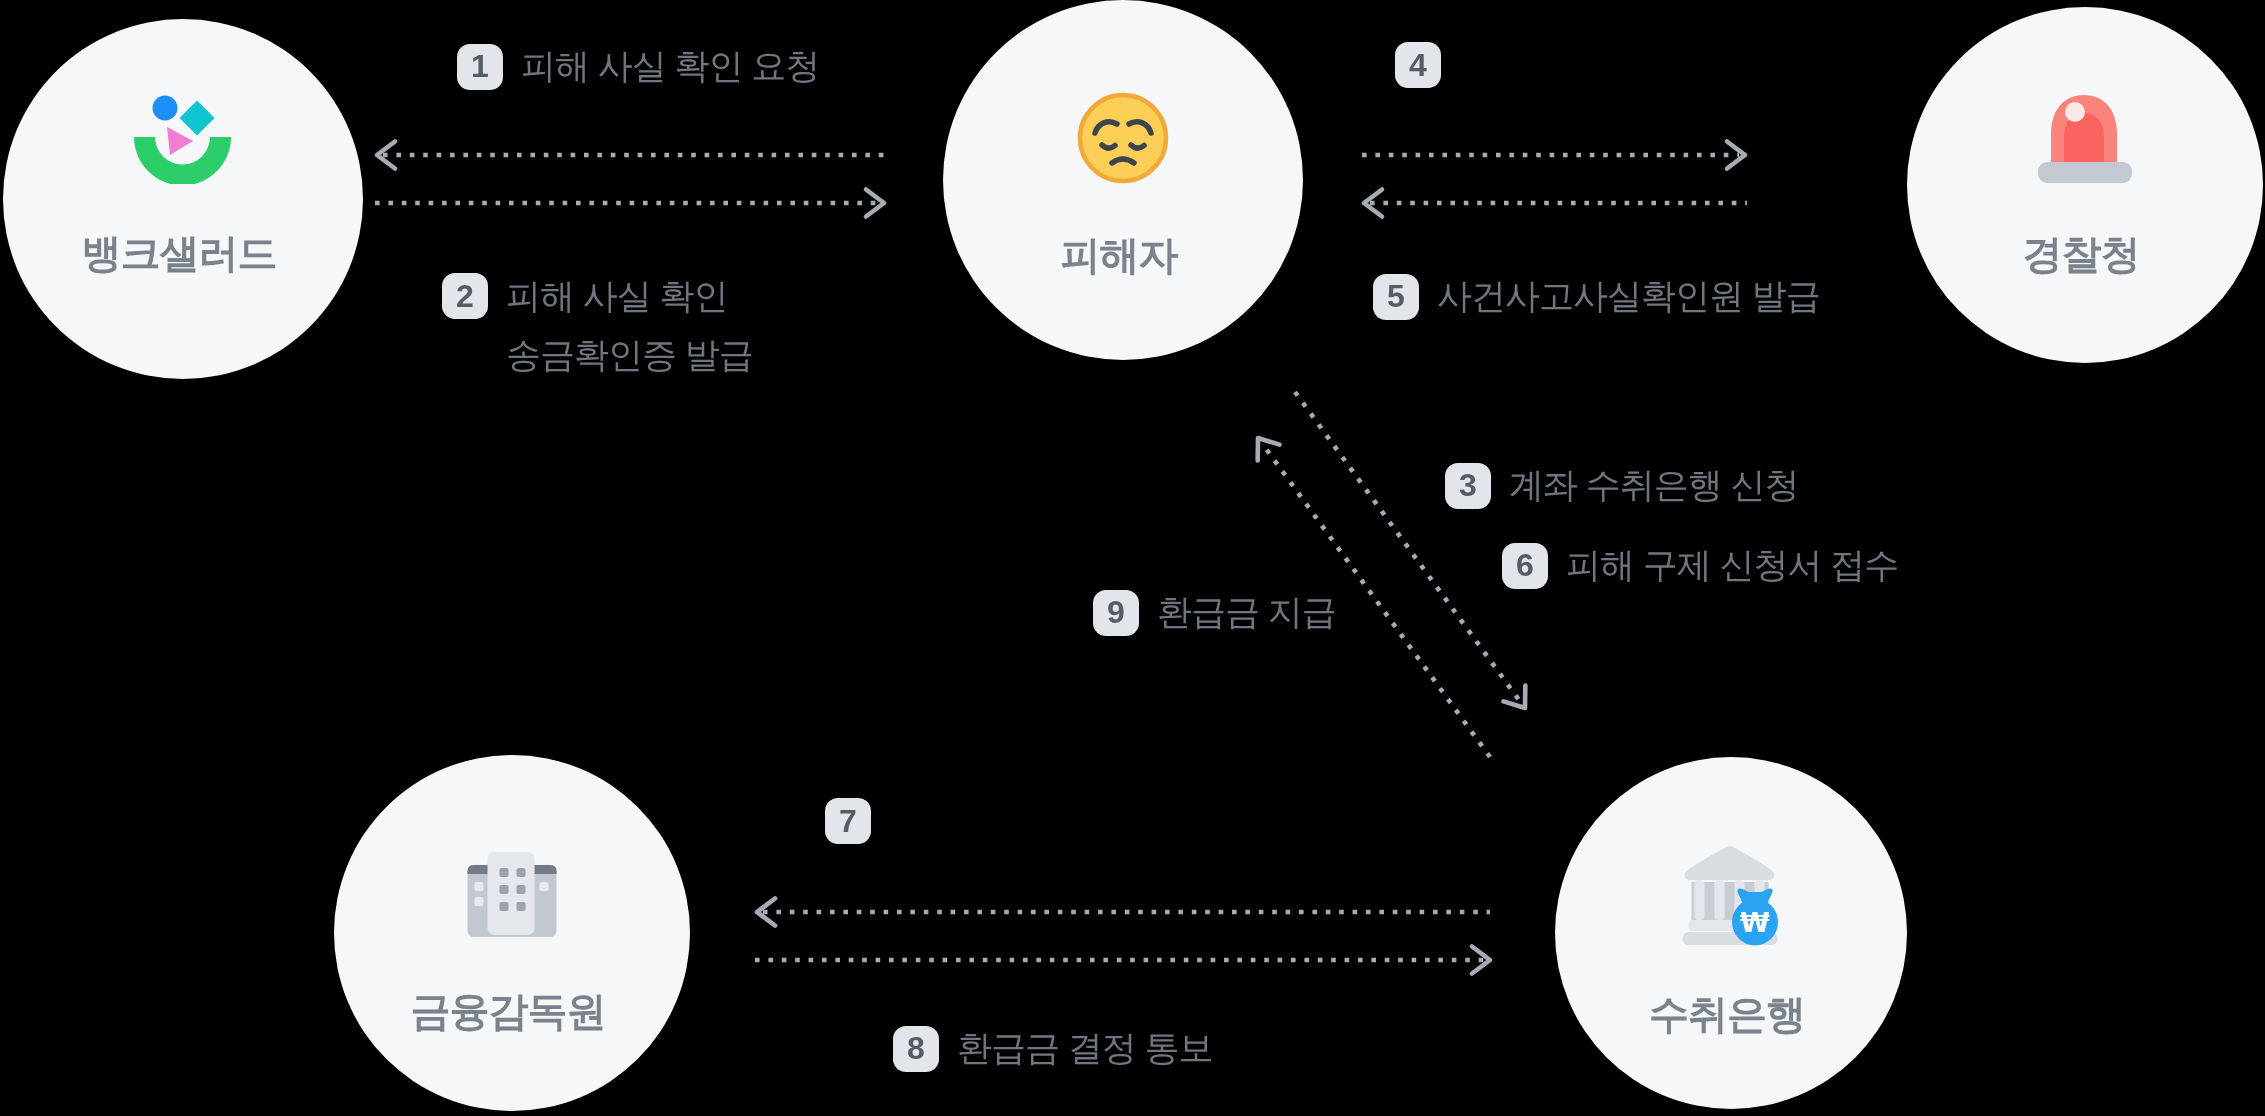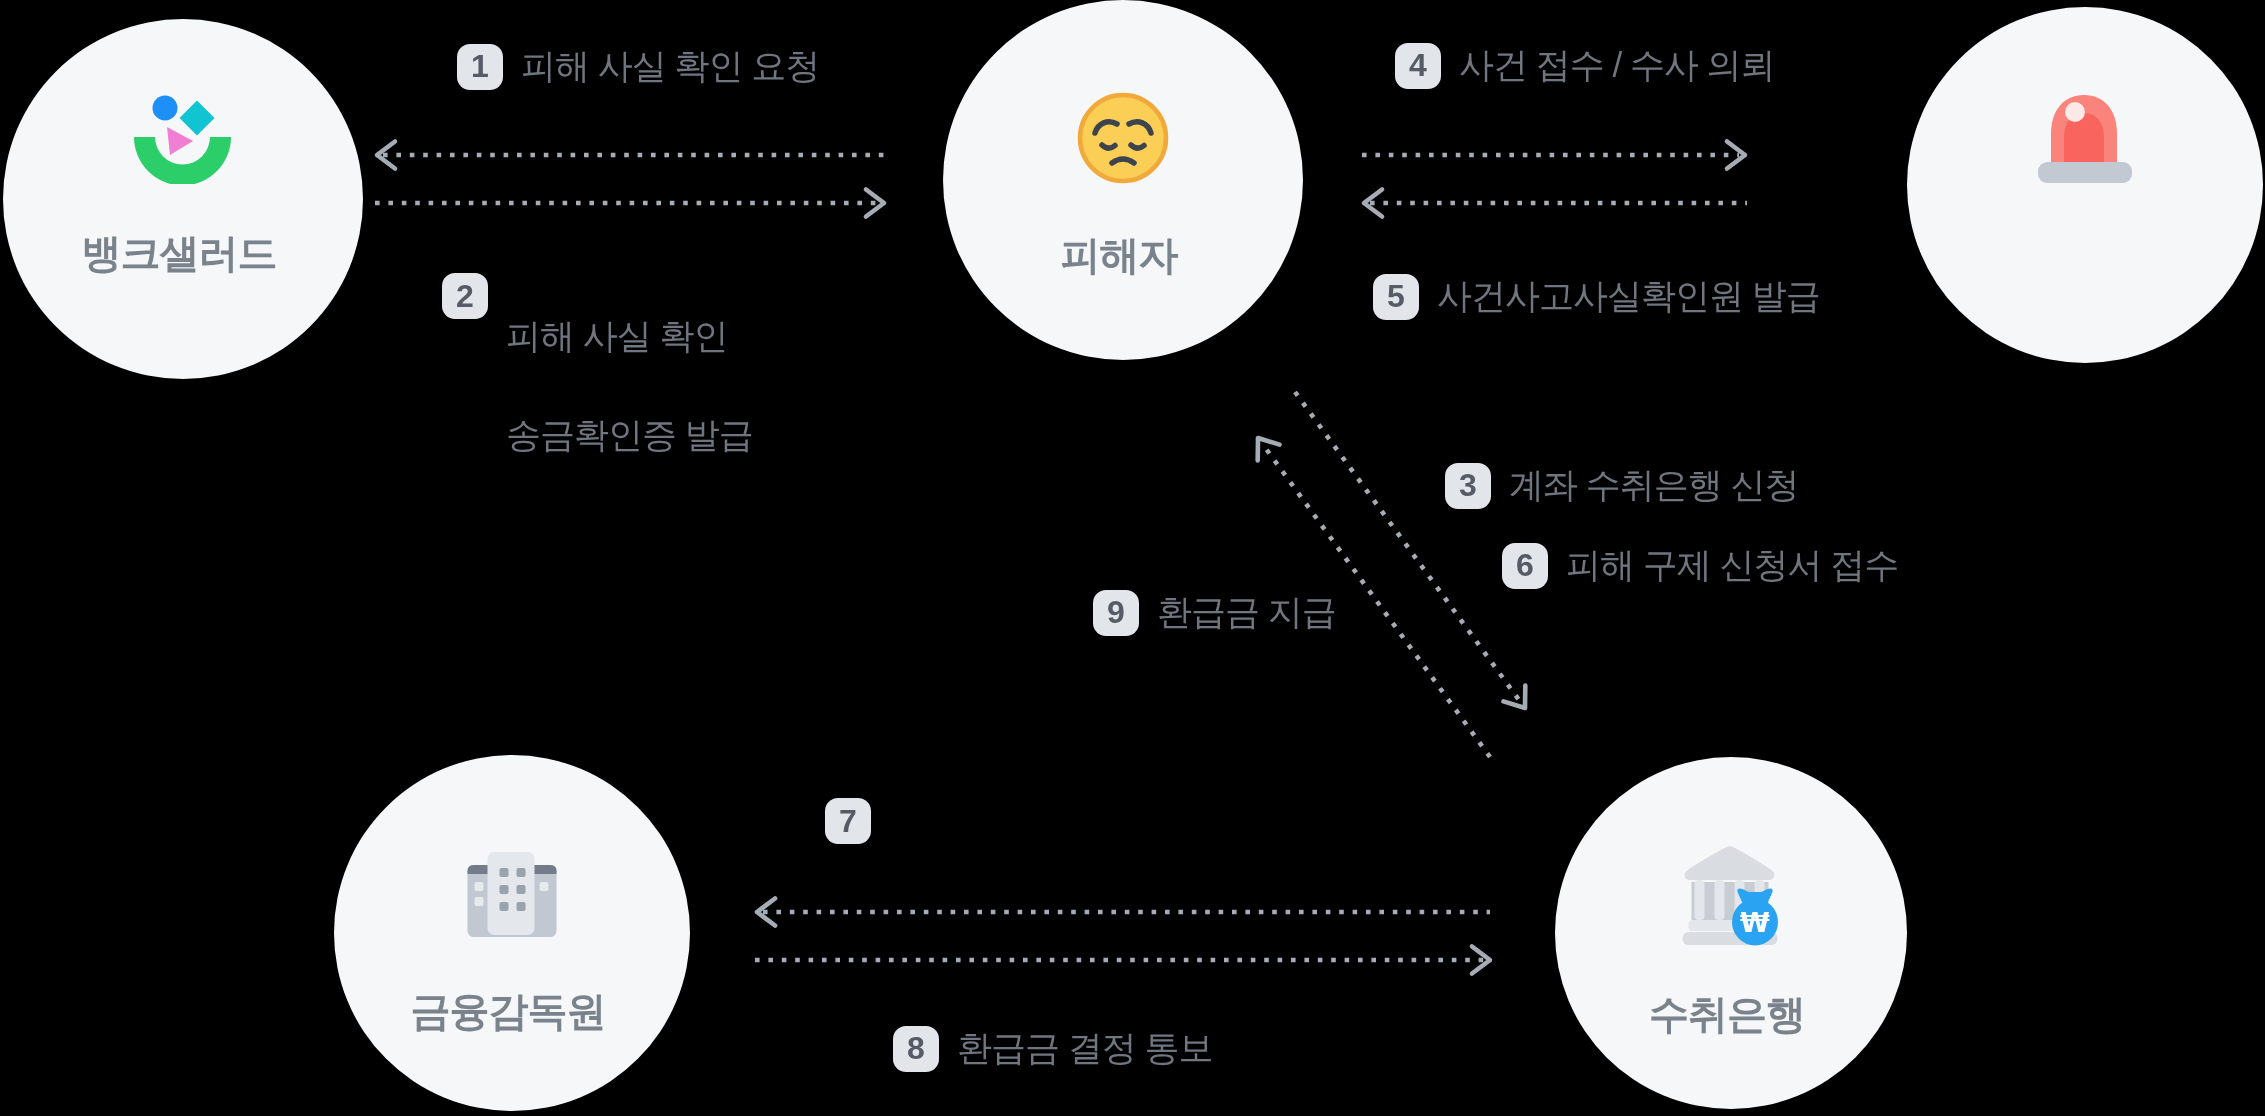--- a/index.html
+++ b/index.html
@@ -20,21 +20,21 @@
   .head{stroke:var(--arrow);stroke-width:4.6;fill:none;stroke-linecap:round;stroke-linejoin:round;}
   .node{position:absolute;border-radius:50%;background:var(--circle_bg);}
   .node-icon{position:absolute;left:50%;transform:translateX(-50%);}
   .node-label{position:absolute;left:0;right:8px;text-align:center;font-size:40px;font-weight:700;color:var(--node_text);letter-spacing:-1px;}
   .flow{position:absolute;display:flex;gap:18px;align-items:center;}
   .flow.two-line{align-items:flex-start;}
   .badge{flex:0 0 auto;width:46px;height:46px;border-radius:13px;background:var(--badge_bg);color:var(--badge_text);
          font-size:32px;font-weight:700;display:flex;align-items:center;justify-content:center;}
   .flow-text{font-size:35px;font-weight:500;color:var(--label_text);white-space:nowrap;letter-spacing:-1px;}
   .flow.two-line .flow-text{margin-top:-7px;}
-  .flow.two-line .line{display:block;line-height:59px;margin-top:40px;}
+  .flow.two-line .line{display:block;line-height:59px;}
   
   .f-logo-blue{fill:var(--logo_blue)} .f-logo-teal{fill:var(--logo_teal)} .f-logo-pink{fill:var(--logo_pink)} .f-logo-green{fill:var(--logo_green)}
   .f-face{fill:var(--emoji_face);stroke:var(--emoji_border);stroke-width:4.5}
   .s-feature{fill:none;stroke:var(--emoji_feature);stroke-width:5.5;stroke-linecap:round}
   .f-siren{fill:var(--siren_red)} .f-siren-in{fill:var(--siren_red_inner)} .f-siren-hl{fill:var(--siren_highlight)} .f-siren-base{fill:var(--siren_base)}
   .f-bmid{fill:var(--bldg_mid)} .f-bdark{fill:var(--bldg_dark)} .f-blight{fill:var(--bldg_light)} .f-bwin{fill:var(--bldg_window)} .f-bwins{fill:var(--bldg_window_side)}
   .f-bank{fill:var(--bank_light)} .f-bankmid{fill:var(--bank_mid)} .f-bankcol{fill:var(--bank_col)} .f-bag{fill:var(--bag_blue)}
   .won{fill:#fff;font-family:"DejaVu Sans","Liberation Sans",sans-serif;font-size:27px;font-weight:700;text-anchor:middle;}
 </style>
 </head>
@@ -83,20 +83,21 @@
     <div class="node-label" style="top:228px;">피해자</div>
   </div>
 
   <div class="node" style="left:1907px;top:7px;width:356px;height:356px;">
     <svg class="node-icon" style="top:81px;" width="100" height="98" viewBox="0 0 100 98">
       <path class="f-siren" d="M16,79 V46 C16,22 29,7 49,7 C69,7 82,22 82,46 V79 Z"></path>
       <path class="f-siren-in" d="M29,79 V50 C29,34 37,25 49,25 C61,25 69,34 69,50 V79 Z"></path>
       <circle class="f-siren-hl" cx="40" cy="24" r="10"></circle>
       <rect class="f-siren-base" x="3" y="74" width="94" height="21" rx="9"></rect>
     </svg>
+    <div class="node-label" style="top:220px;">경찰청</div>
   </div>
 
   <div class="node" style="left:334px;top:755px;width:356px;height:356px;">
     <svg class="node-icon" style="top:95px;" width="95" height="90" viewBox="0 0 95 90">
       <rect class="f-bmid" x="3" y="15" width="89" height="72" rx="6"></rect>
       <path class="f-bdark" d="M9,15 h77 q6,0 6,6 v3 H3 v-3 q0,-6 6,-6 Z"></path>
       <rect class="f-bwins" x="10" y="32" width="9" height="9" rx="2"></rect>
       <rect class="f-bwins" x="10" y="47" width="9" height="9" rx="2"></rect>
       <rect class="f-bwins" x="75" y="32" width="9" height="9" rx="2"></rect>
       <rect class="f-blight" x="23" y="2" width="47" height="83" rx="7"></rect>
@@ -140,21 +141,20 @@
     </span>
   </div>
 
   <div class="flow" style="left:1445px;top:462px;">
     <span class="badge">3</span>
     <span class="flow-text">계좌 수취은행 신청</span>
   </div>
 
   <div class="flow" style="left:1395px;top:42px;">
     <span class="badge">4</span>
-    <span class="flow-text">사건 접수 / 수사 의뢰</span>
   </div>
 
   <div class="flow" style="left:1373px;top:273px;">
     <span class="badge">5</span>
     <span class="flow-text">사건사고사실확인원 발급</span>
   </div>
 
   <div class="flow" style="left:1502px;top:542px;">
     <span class="badge">6</span>
     <span class="flow-text">피해 구제 신청서 접수</span>

